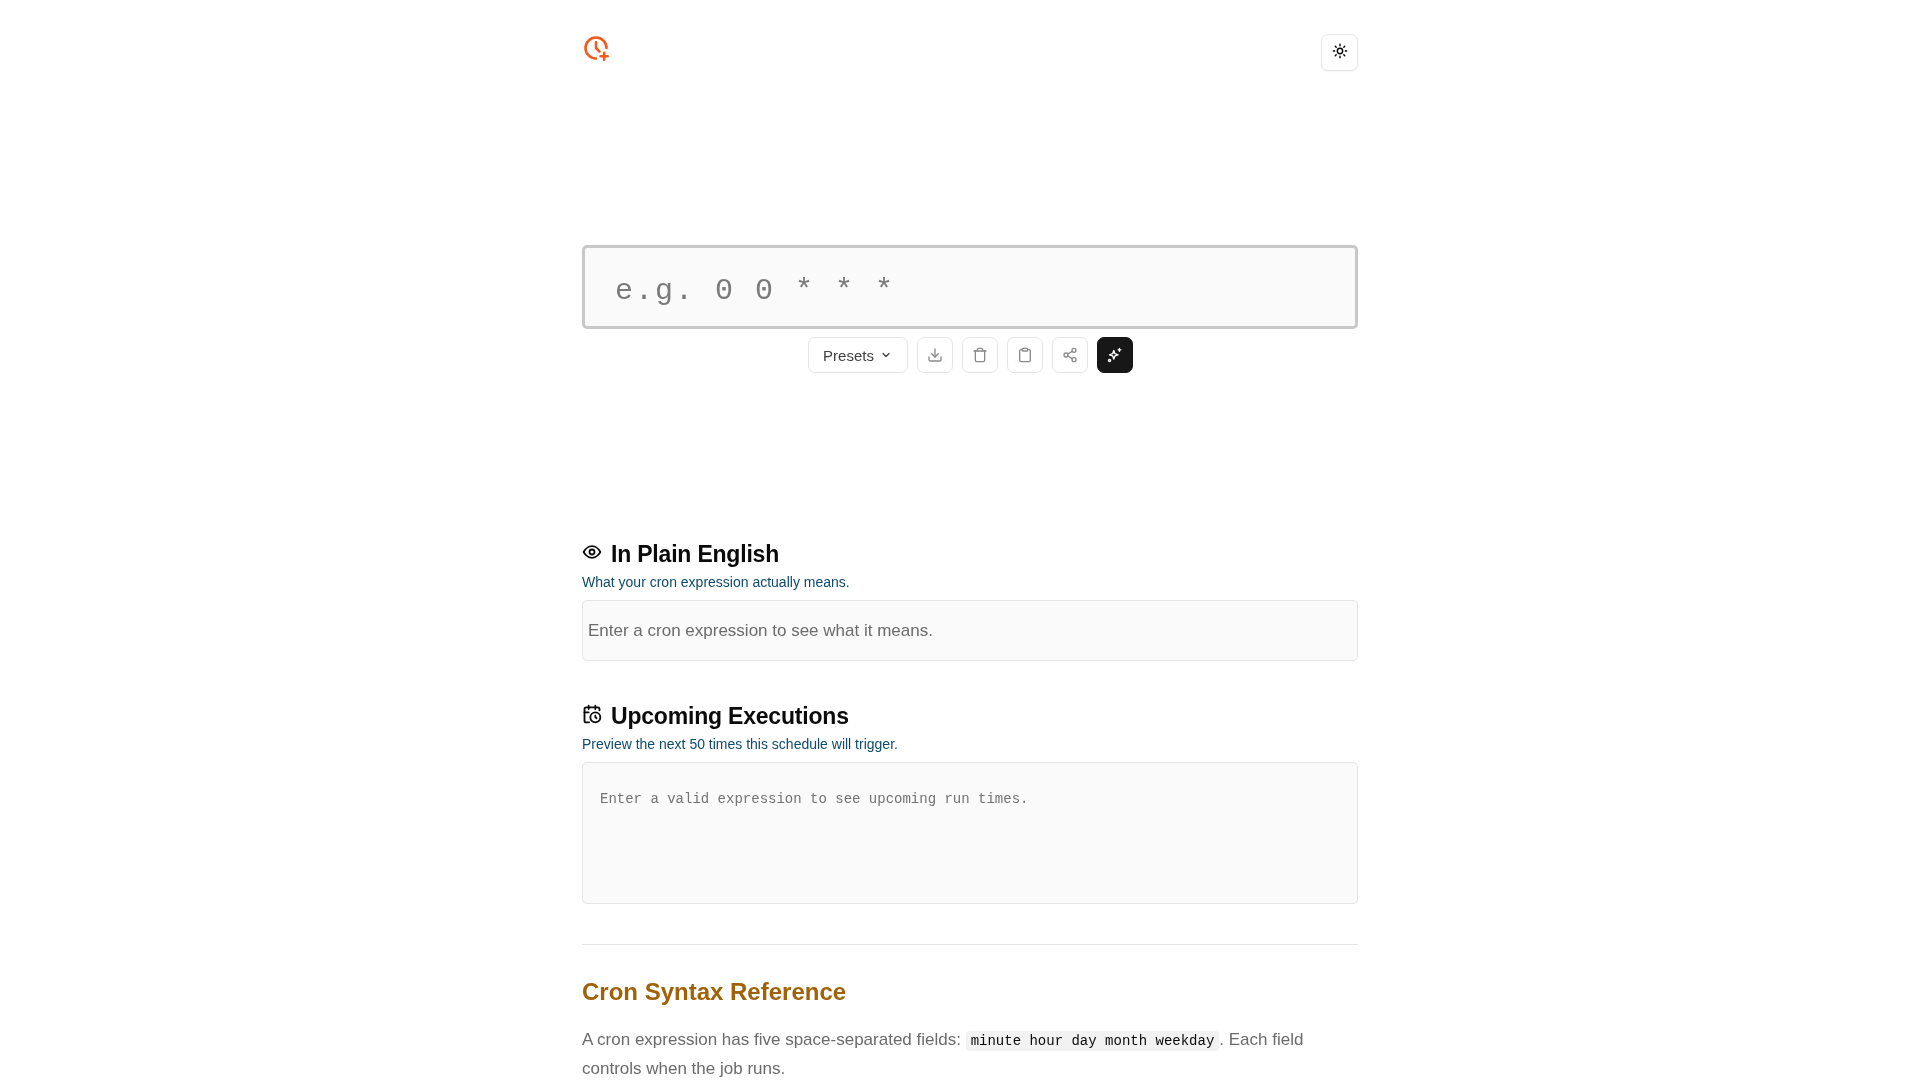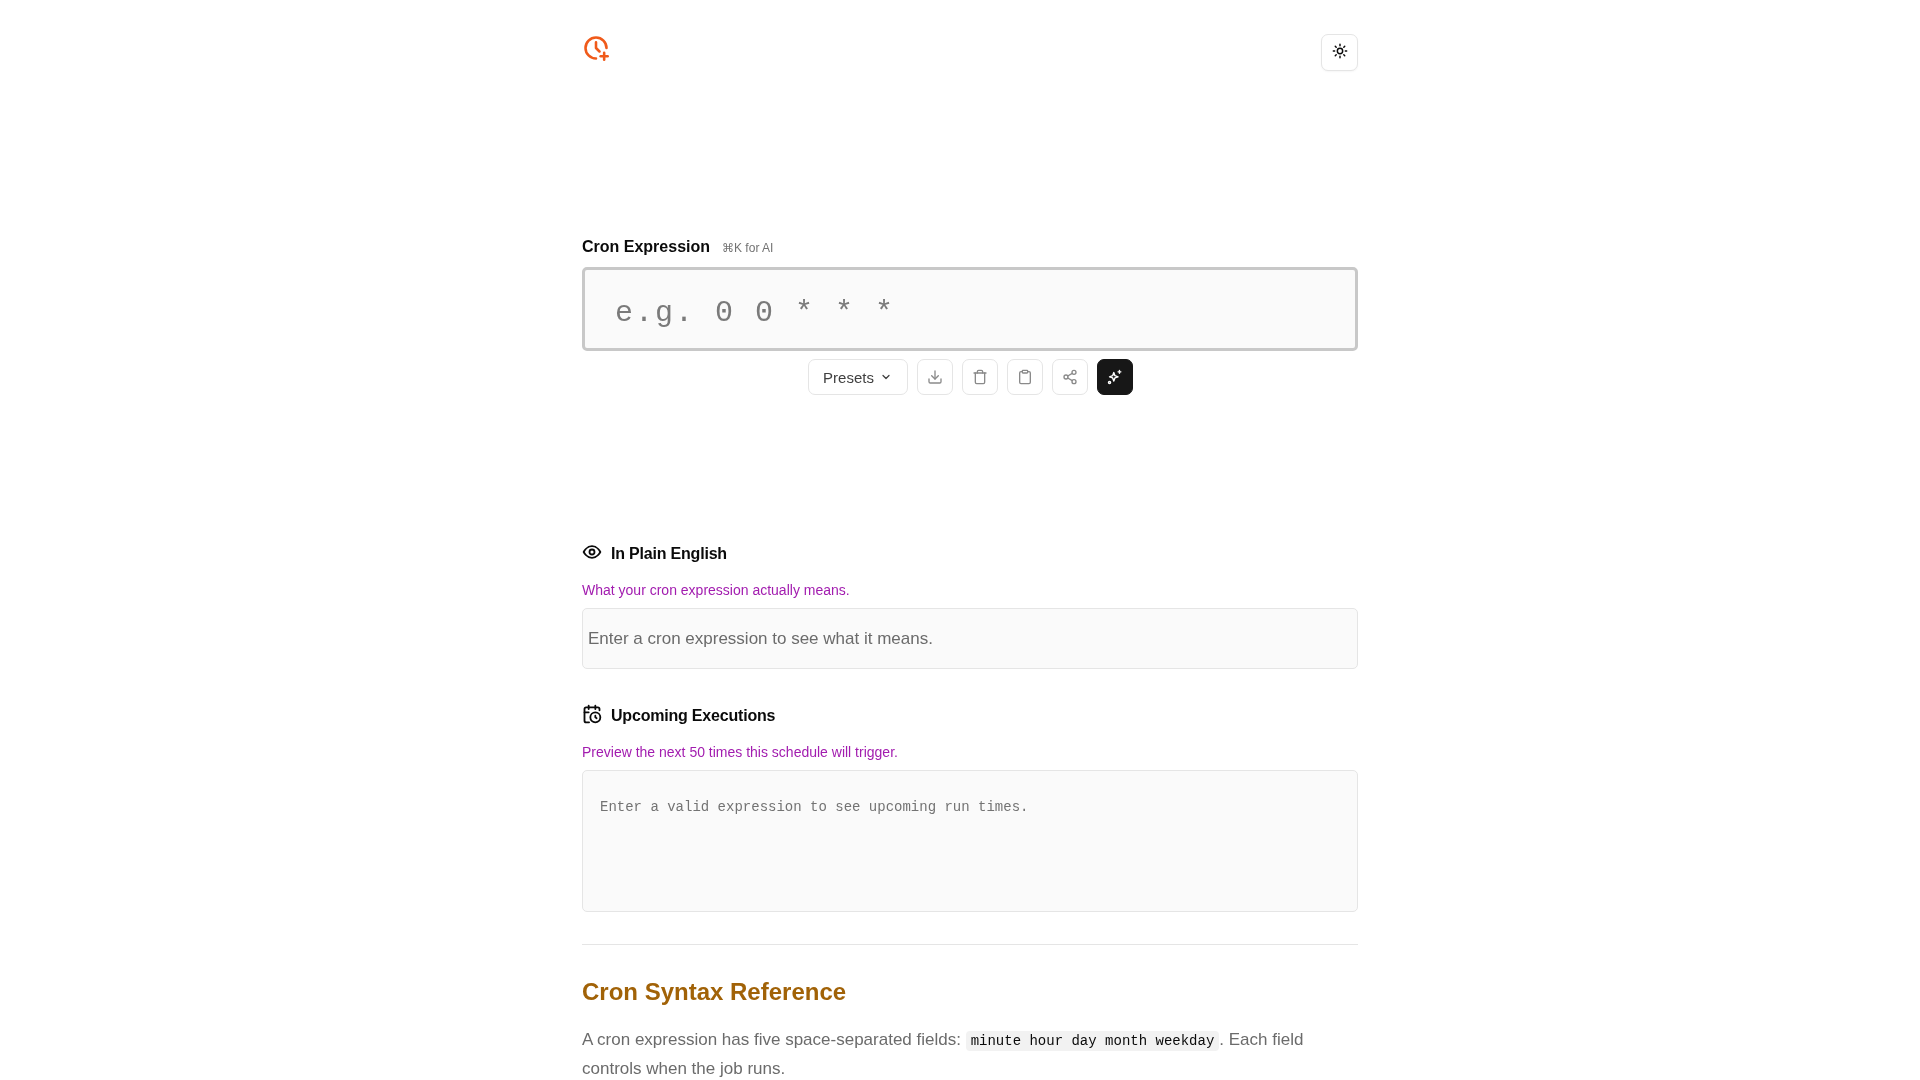--- a/index.html
+++ b/index.html
@@ -23,22 +23,22 @@
   .expr-input::placeholder { color: #7a7a7a; }
 
   .toolbar { margin-top: 8px; display: flex; justify-content: center; gap: 9px; }
   .tb-btn { height: 36px; width: 36px; border: 1px solid #e5e5e5; border-radius: 7px; background: #fff; display: flex; align-items: center; justify-content: center; }
   .tb-btn.presets { width: 100px; gap: 6px; font-size: 15px; color: #404040; }
   .tb-btn.ai { background: #171717; border-color: #171717; }
   .tb-btn svg { display: block; }
 
   .section { position: absolute; left: 0; width: 776px; }
   .sec-head { display: flex; align-items: center; gap: 9px; height: 32px; }
-  .sec-title { font-size: 16px; font-weight: 700; color: #0a0a0a; letter-spacing: -0.2px; }
-  .sec-sub { font-size: 14px; color: #a21caf; margin-top: 12px; }
+  .sec-title { font-size: 23px; font-weight: 700; color: #0a0a0a; letter-spacing: -0.2px; }
+  .sec-sub { font-size: 14px; color: #0c4a6e; margin-top: 4px; }
   .box { margin-top: 10px; width: 776px; border: 1px solid #e5e5e5; border-radius: 5px; background: #fafafa; }
   .plain-box { height: 61px; display: flex; align-items: center; padding: 0 5px; font-size: 17px; color: #6b6b6b; text-align: center; }
   .exec-box { height: 142px; padding: 28px 17px; font-family: "Liberation Mono", "DejaVu Sans Mono", monospace; font-size: 14px; color: #737373; }
 
   .divider { position: absolute; left: 0; top: 944px; width: 776px; height: 1px; background: #e5e5e5; }
   .syntax { position: absolute; left: 0; top: 978px; width: 776px; }
   .syntax-title { font-size: 24px; font-weight: 700; color: #a16207; }
   .syntax-p { margin-top: 20px; font-size: 17px; line-height: 27px; color: #6b6b6b; }
   .code { font-family: "Liberation Mono", "DejaVu Sans Mono", monospace; font-size: 14px; color: #0a0a0a; background: #f2f2f2; border-radius: 4px; padding: 2px 5px; }
 </style>
@@ -62,24 +62,20 @@
       <span>
         <svg width="16" height="16" viewBox="0 0 24 24" fill="none" stroke="#0a0a0a" stroke-width="2.2" stroke-linecap="round">
           <circle cx="12" cy="12" r="4"></circle>
           <path d="M12 2v2M12 20v2M4.9 4.9l1.4 1.4M17.7 17.7l1.4 1.4M2 12h2M20 12h2M4.9 19.1l1.4-1.4M17.7 6.3l1.4-1.4"></path>
         </svg>
       </span>
     </button>
   </div>
 
   <div class="expr-section">
-    <div class="expr-label-row">
-      <label class="expr-label">Cron Expression</label>
-      <span class="expr-hint">⌘K for AI</span>
-    </div>
     <div class="expr-input-wrap">
       <input class="expr-input" type="text" placeholder="e.g. 0 0 * * *" style="">
     </div>
 
     <div class="toolbar">
       <button class="tb-btn presets">
         <span>Presets</span>
         <span>
           <svg width="12" height="12" viewBox="0 0 24 24" fill="none" stroke="#404040" stroke-width="2.5" stroke-linecap="round" stroke-linejoin="round">
               <path d="M6 9l6 6 6-6"></path>

